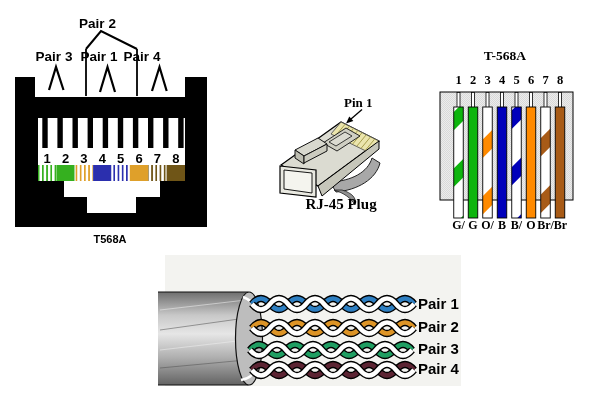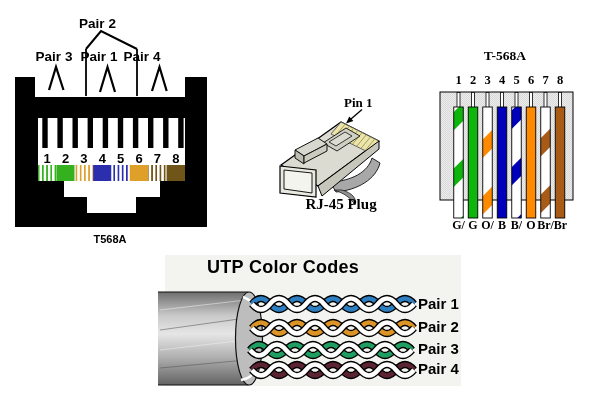--- a/index.html
+++ b/index.html
@@ -216,21 +216,20 @@
       <text x="487.5" y="229">O/</text>
       <text x="502" y="229">B</text>
       <text x="516.5" y="229">B/</text>
       <text x="531" y="229">O</text>
       <text x="545.5" y="229">Br/</text>
       <text x="560.5" y="229">Br</text>
     </g>
   </svg>
 
   <div id="utp-panel" class="abs"></div>
-  <div id="utp-title" class="abs">UTP Color Codes</div>
 
   <svg class="abs" style="left:158px;top:285px" width="312" height="112" viewBox="158 285 312 112">
     <defs>
       <linearGradient id="cableGrad" x1="0" y1="0" x2="0" y2="1">
         <stop offset="0" stop-color="#6e6e6e"></stop>
         <stop offset="0.25" stop-color="#c8c8c8"></stop>
         <stop offset="0.45" stop-color="#e6e6e6"></stop>
         <stop offset="0.7" stop-color="#b0b0b0"></stop>
         <stop offset="1" stop-color="#636363"></stop>
       </linearGradient>

